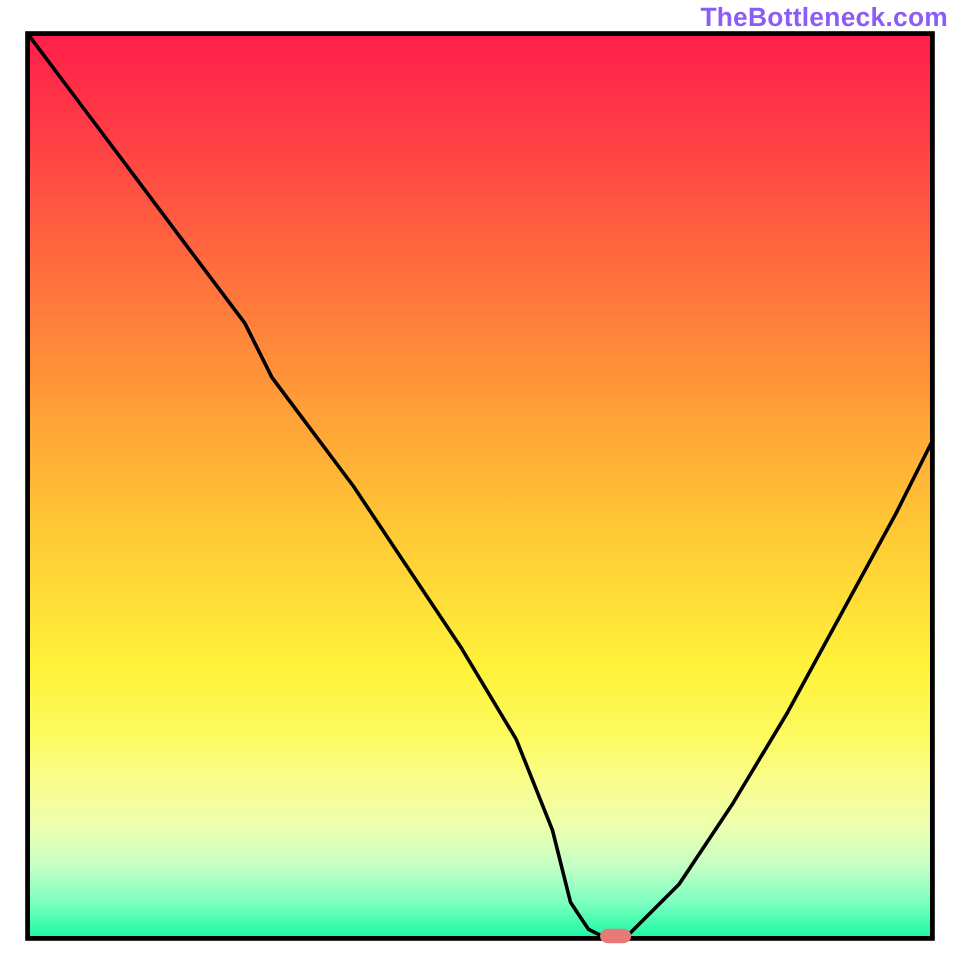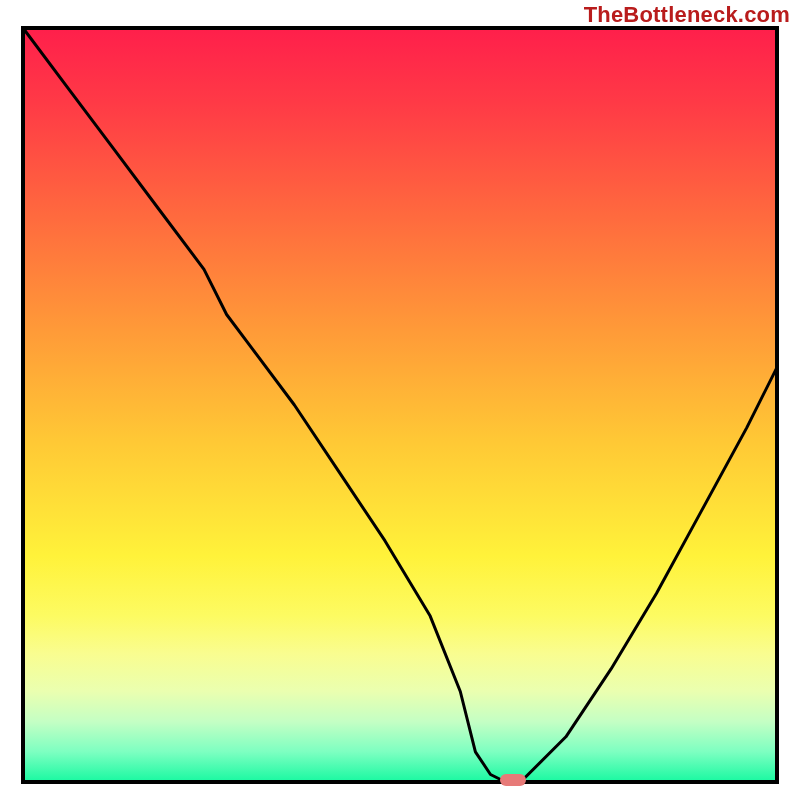--- a/index.html
+++ b/index.html
@@ -15,21 +15,21 @@
     position: relative;
     width: 800px;
     height: 800px;
   }
   .watermark {
     position: absolute;
     top: 2px;
     right: 10px;
     font-size: 22px;
     font-weight: 600;
-    color: #b91c1c;
+    color: #8b5cf6;
     letter-spacing: 0.2px;
   }
   svg.plot {
     position: absolute;
     top: 0;
     left: 0;
   }
   .marker {
     position: absolute;
     width: 26px;

